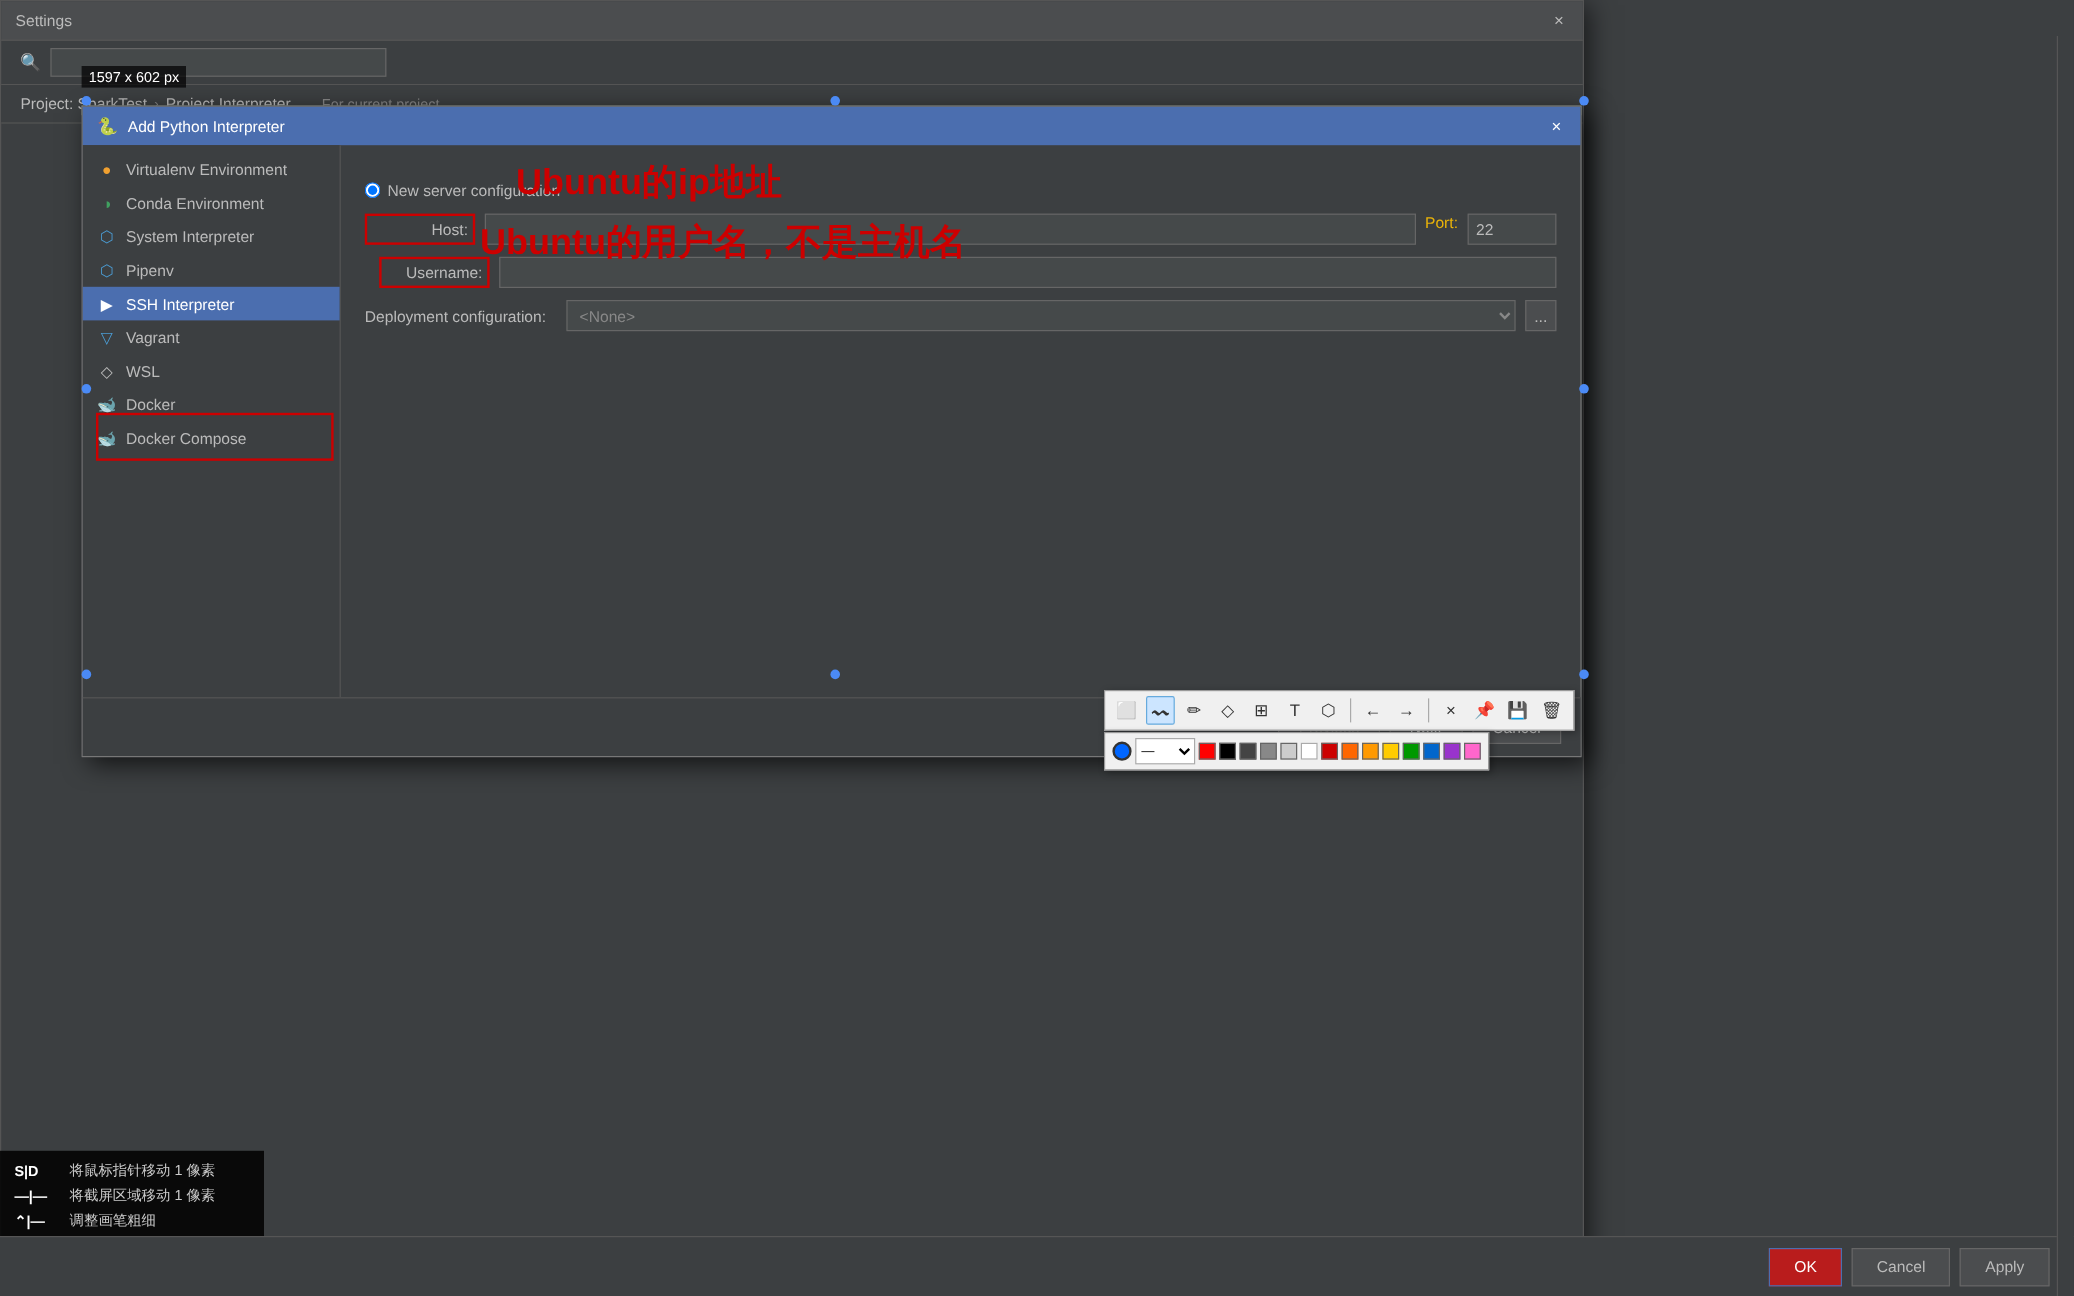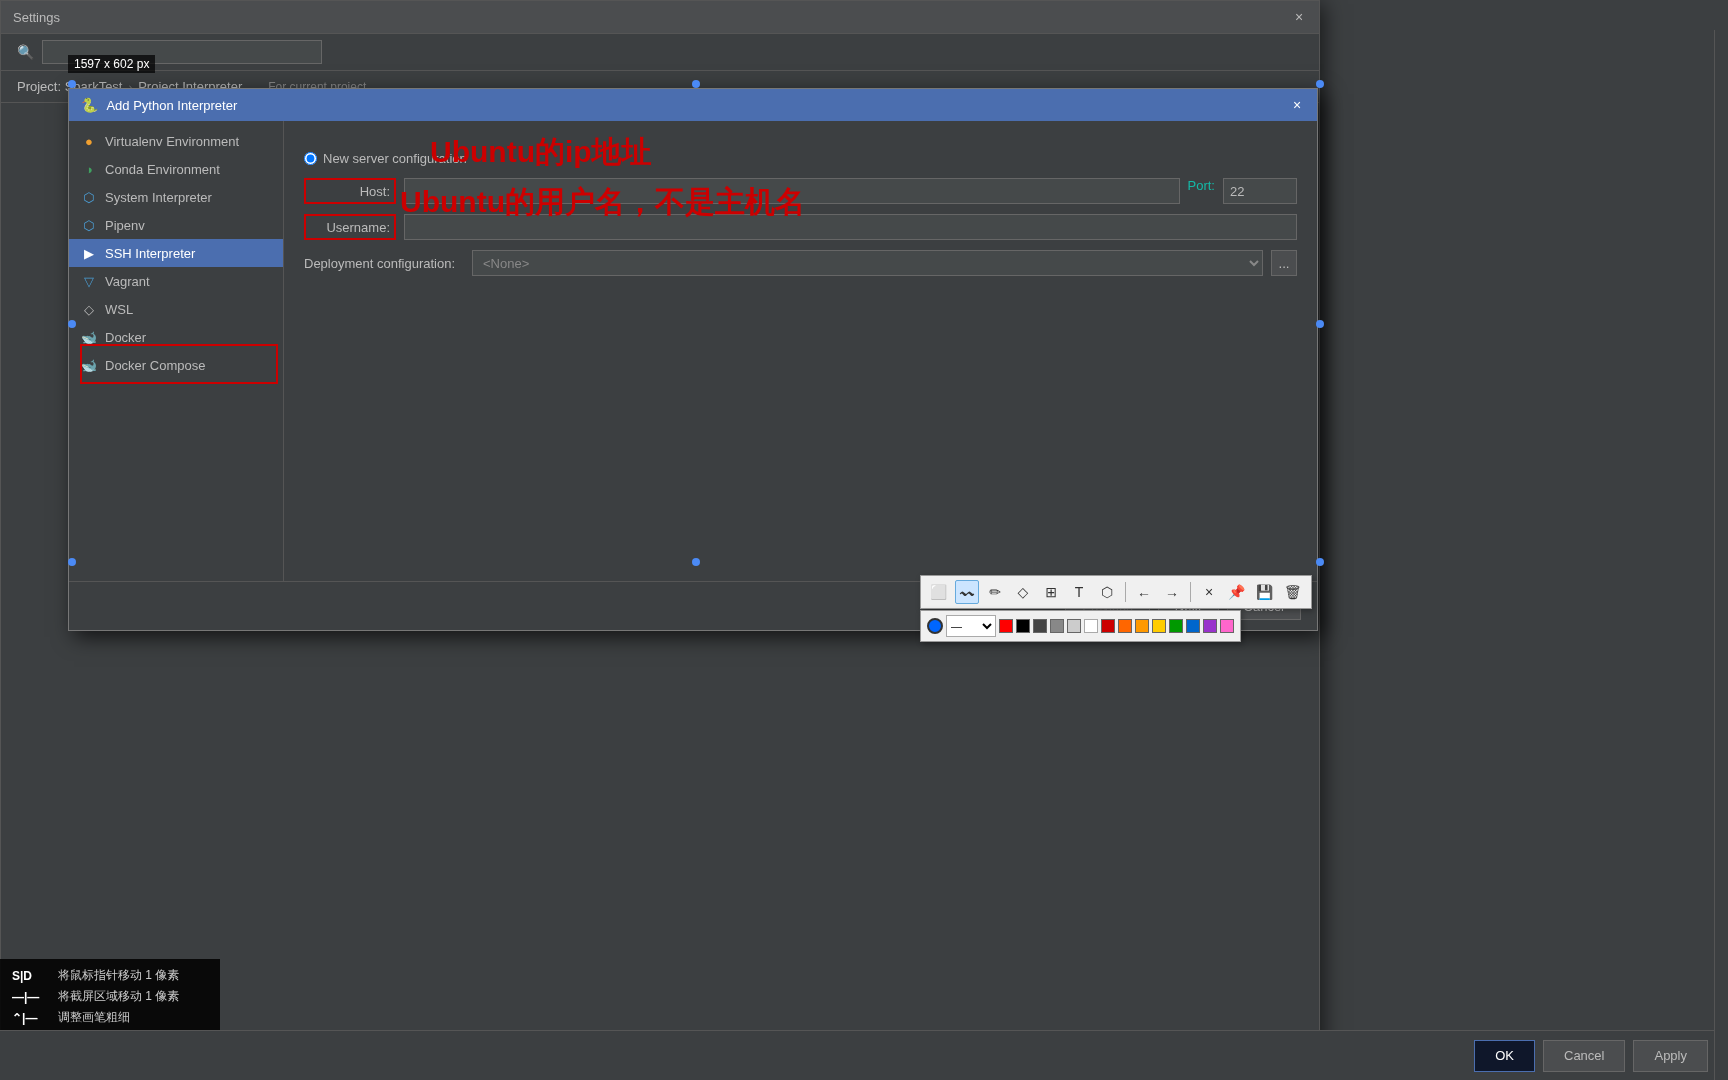--- a/index.html
+++ b/index.html
@@ -193,21 +193,21 @@
       height: 26px;
       background: #45494a;
       border: 1px solid #666;
       color: #bbbbbb;
       padding: 2px 6px;
       font-size: 13px;
       outline: none;
     }
 
     .port-label {
-      color: #14b8a6;
+      color: #eab308;
       font-size: 13px;
     }
 
     .deployment-row {
       display: flex;
       align-items: center;
       gap: 8px;
       margin-top: 6px;
     }
 
@@ -373,21 +373,21 @@
       padding: 6px 20px;
       height: 32px;
       border: 1px solid #666;
       background: #4b4d4f;
       color: #bbbbbb;
       cursor: pointer;
       font-size: 13px;
     }
 
     .settings-btn.primary {
-      background: #0f172a;
+      background: #b91c1c;
       border-color: #4b6eaf;
       color: #ffffff;
     }
 
     .size-indicator {
       position: absolute;
       top: 55px; left: 68px;
       background: rgba(0,0,0,0.7);
       color: #fff;
       font-size: 12px;
@@ -514,21 +514,21 @@
       <div class="form-row">
         <div style="border:2px solid #cc0000;padding:2px 4px;display:flex;align-items:center;gap:6px;">
           <span class="form-label">Host:</span>
         </div>
         <input type="text" class="form-input" value="" style="flex: 1 1 0%;">
         <span class="port-label">Port:</span>
         <input type="text" class="port-input" value="22" style="">
       </div>
 
       <div class="form-row">
-        <div style="border:2px solid #cc0000;padding:2px 4px;display:flex;align-items:center;gap:6px;">
+        <div style="border:2px solid #cc0000;padding:2px 4px;display:flex;align-items:center;gap:6px;margin-left:12px;">
           <span class="form-label">Username:</span>
         </div>
         <input type="text" class="form-input" value="" style="flex: 1 1 0%;">
       </div>
 
 
       <div class="deployment-row">
         <span class="deployment-label">Deployment configuration:</span>
         <select class="deployment-select">
           <option>&lt;None&gt;</option>

